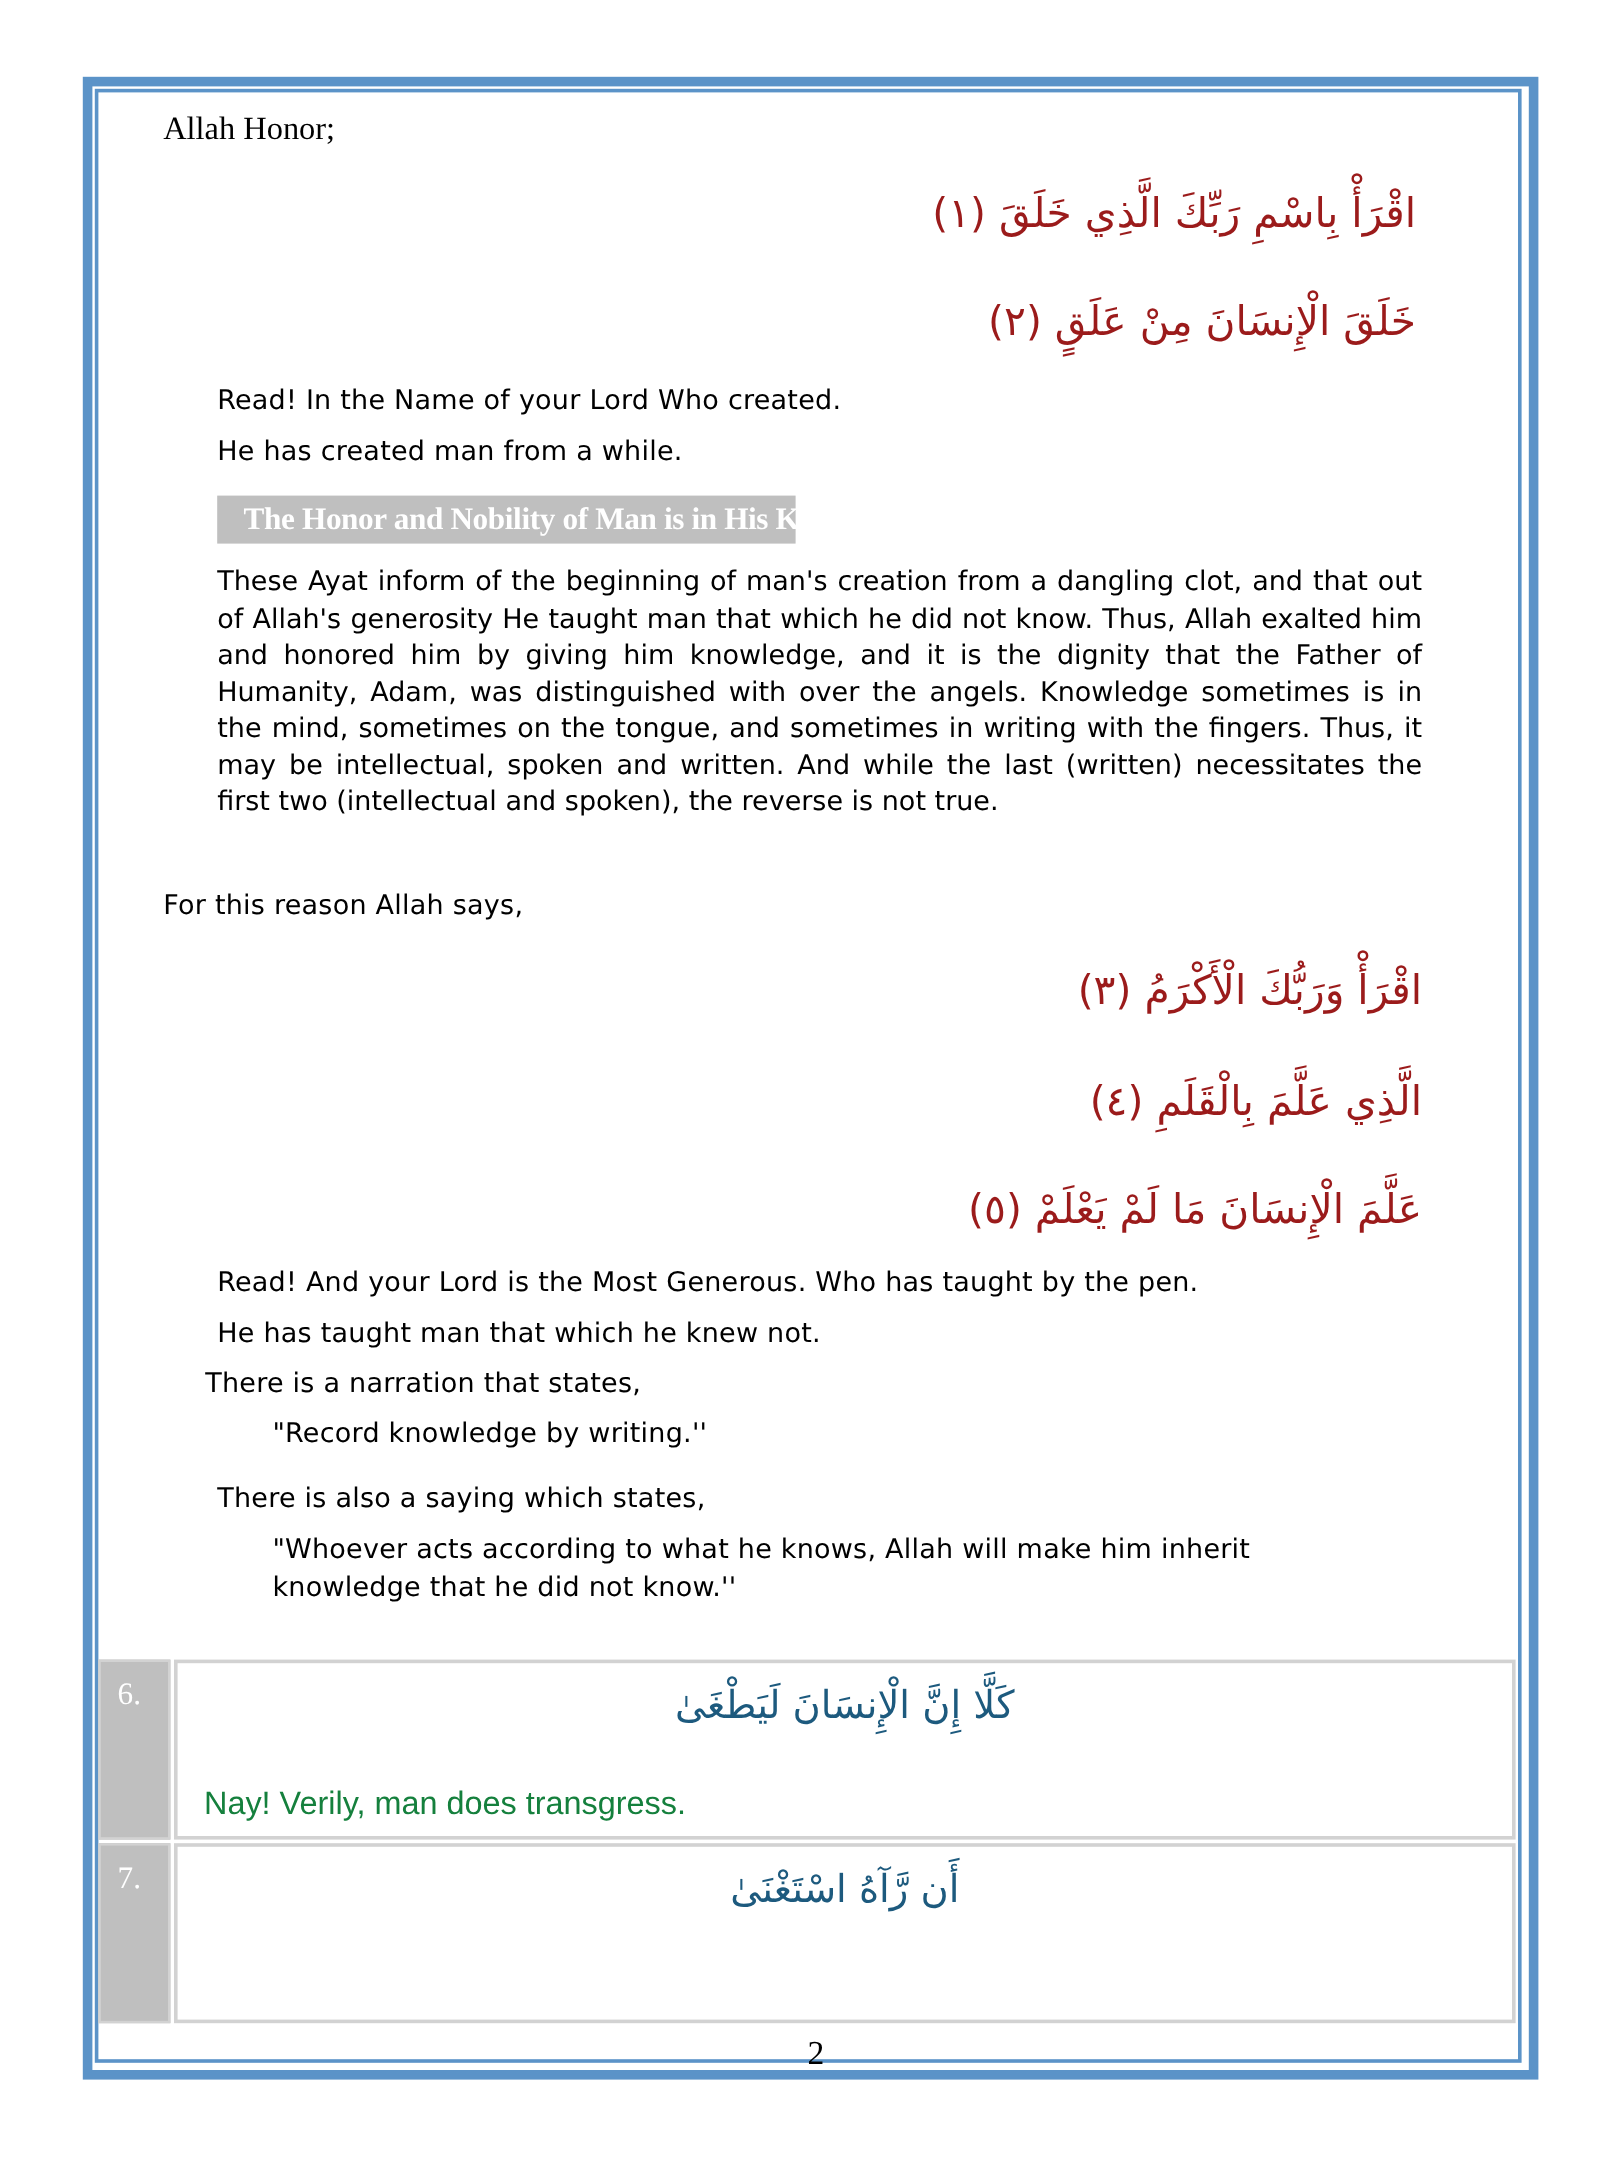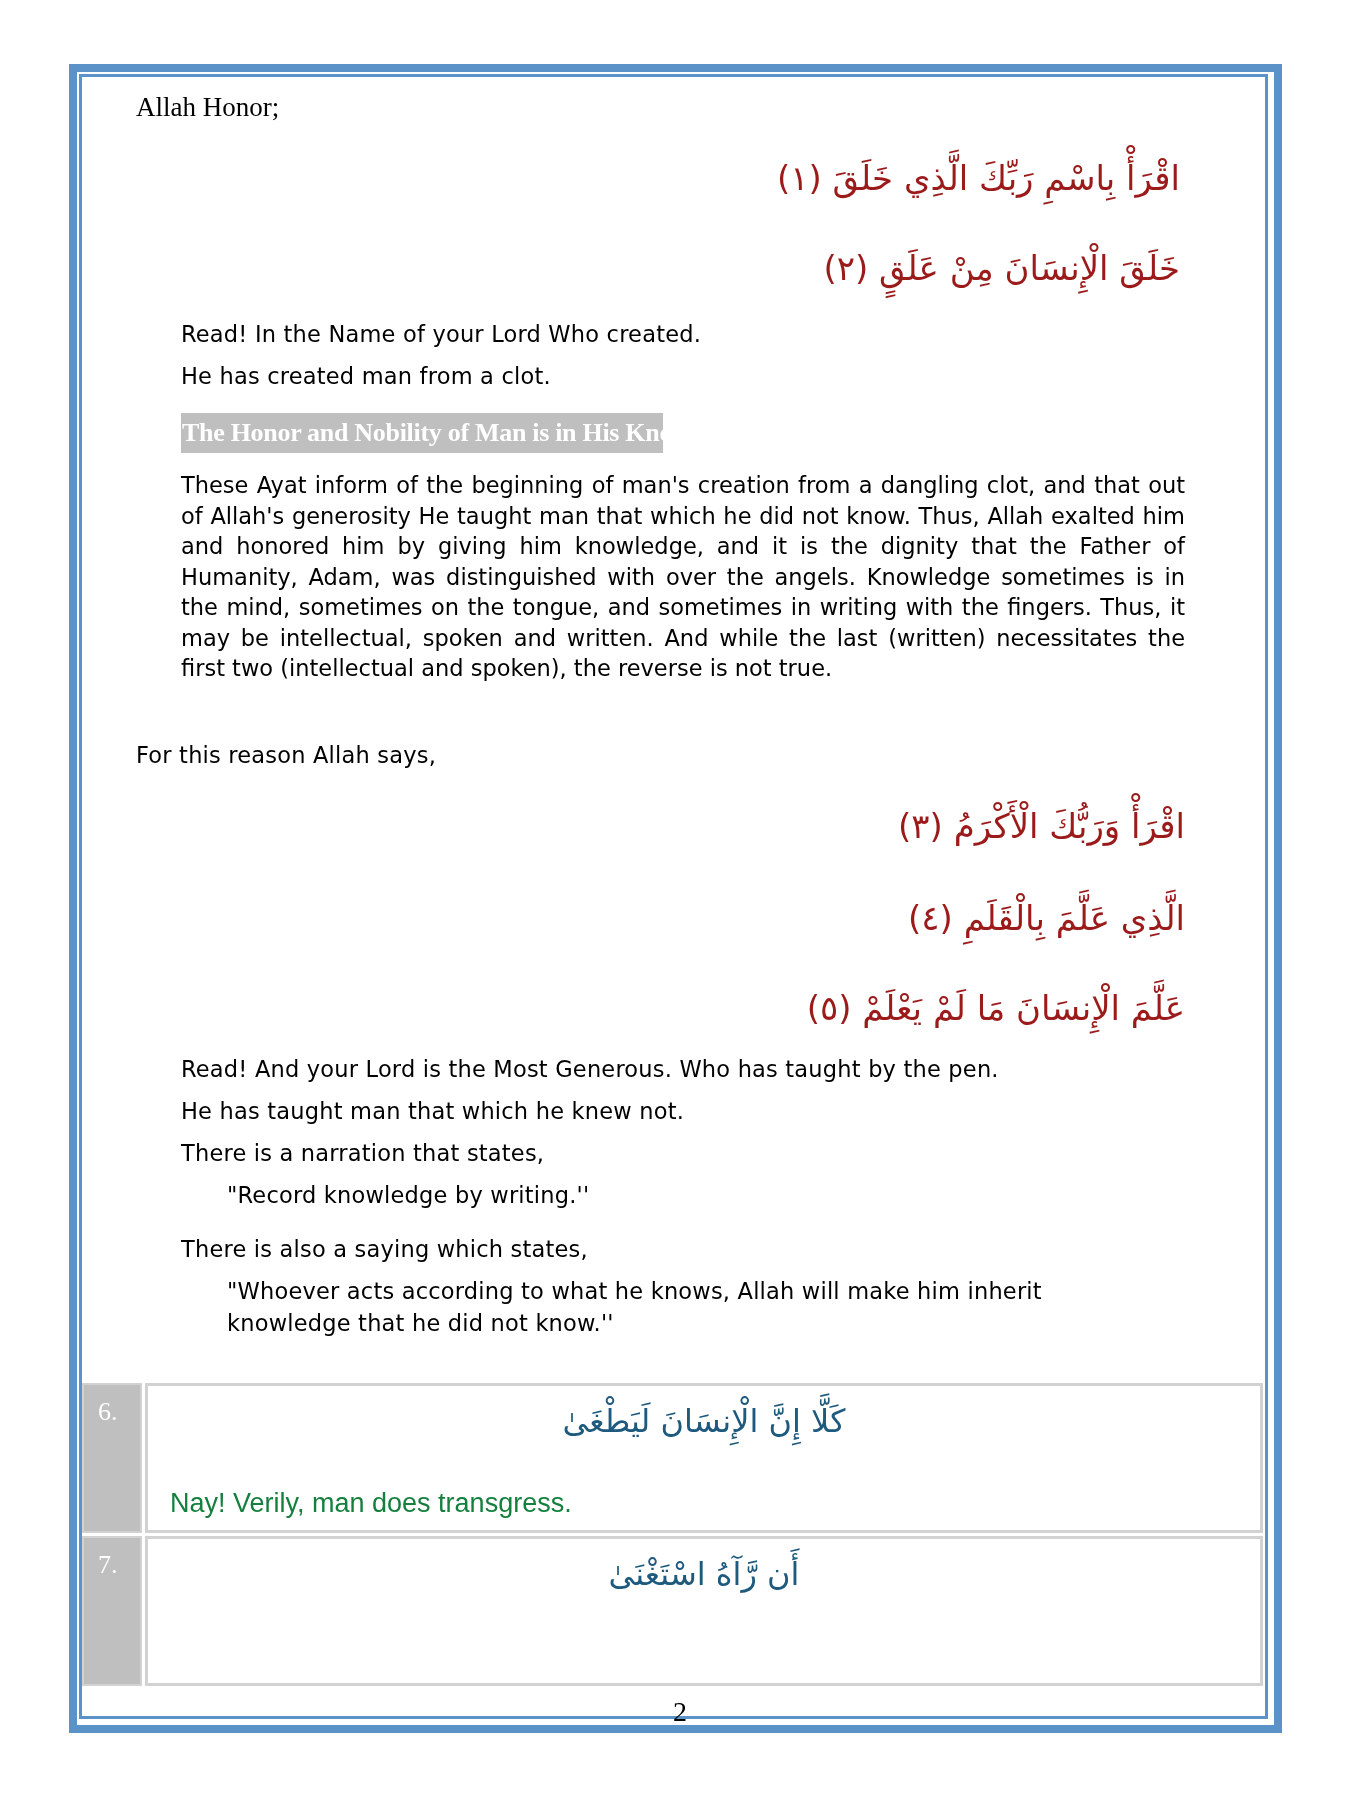--- a/index.html
+++ b/index.html
@@ -20,21 +20,21 @@
   .serif { font-family: "Liberation Serif", "DejaVu Serif", serif; }
   .intro { left: 136px; top: 92px; font-size: 27px; }
   .arabic {
     direction: rtl; font-family: "DejaVu Sans", sans-serif; color: #9b1b1b;
     font-size: 34px; text-align: right;
   }
   .en { font-size: 22.5px; letter-spacing: 0.2px; }
   .heading {
     left: 181px; top: 413px; height: 40px; width: 482px;
     background: #bfbfbf; color: #ffffff; font-weight: bold; font-size: 26px;
-    line-height: 40px; padding-left: 1px; box-sizing: border-box;
+    line-height: 40px; padding-left: 22px; box-sizing: border-box;
     font-family: "Liberation Serif", serif; letter-spacing: -0.3px;
   }
   .para {
     position: absolute; left: 181px; top: 470px; width: 1004px;
     font-size: 22.5px; line-height: 30.5px; text-align: justify; margin: 0;
   }
   .vtable { position: absolute; left: 82px; width: 1183px; }
   .vrow { position: absolute; left: 0; width: 1183px; height: 150px; }
   .vnum {
     position: absolute; left: 0; top: 0; width: 60px; height: 150px;
@@ -61,35 +61,35 @@
 
 <div class="frame-outer"></div>
 <div class="frame-inner"></div>
 
 <p class="abs serif intro">Allah Honor;</p>
 
 <p class="abs arabic" style="right:170px; top:158px;">اقْرَأْ بِاسْمِ رَبِّكَ الَّذِي خَلَقَ (١)</p>
 <p class="abs arabic" style="right:170px; top:248px;">خَلَقَ الْإِنسَانَ مِنْ عَلَقٍ (٢)</p>
 
 <p class="abs en" style="left:181px; top:321px;">Read! In the Name of your Lord Who created.</p>
-<p class="abs en" style="left:181px; top:363px;">He has created man from a clot.</p>
+<p class="abs en" style="left:181px; top:363px;">He has created man from a while.</p>
 
 <div class="abs heading">The Honor and Nobility of Man is in His Knowledge</div>
 
 <p class="para">These Ayat inform of the beginning of man's creation from a dangling clot, and that out of Allah's generosity He taught man that which he did not know. Thus, Allah exalted him and honored him by giving him knowledge, and it is the dignity that the Father of Humanity, Adam, was distinguished with over the angels. Knowledge sometimes is in the mind, sometimes on the tongue, and sometimes in writing with the fingers. Thus, it may be intellectual, spoken and written. And while the last (written) necessitates the first two (intellectual and spoken), the reverse is not true.</p>
 
 <p class="abs en" style="left:136px; top:742px;">For this reason Allah says,</p>
 
 <p class="abs arabic" style="right:165px; top:806px;">اقْرَأْ وَرَبُّكَ الْأَكْرَمُ (٣)</p>
 <p class="abs arabic" style="right:165px; top:898px;">الَّذِي عَلَّمَ بِالْقَلَمِ (٤)</p>
 <p class="abs arabic" style="right:165px; top:988px;">عَلَّمَ الْإِنسَانَ مَا لَمْ يَعْلَمْ (٥)</p>
 
 <p class="abs en" style="left:181px; top:1056px;">Read! And your Lord is the Most Generous. Who has taught by the pen.</p>
 <p class="abs en" style="left:181px; top:1098px;">He has taught man that which he knew not.</p>
-<p class="abs en" style="left:181px; top:1140px;">There is a narration that states,</p>
+<p class="abs en" style="left:171px; top:1140px;">There is a narration that states,</p>
 <p class="abs en" style="left:227px; top:1182px;">"Record knowledge by writing.''</p>
 <p class="abs en" style="left:181px; top:1236px;">There is also a saying which states,</p>
 <p class="abs en" style="left:227px; top:1278px;">"Whoever acts according to what he knows, Allah will make him inherit</p>
 <p class="abs en" style="left:227px; top:1310px;">knowledge that he did not know.''</p>
 
 <div class="vtable" style="top:1383px;">
   <div class="vrow" style="top:0;">
     <div class="vnum">6.</div>
     <div class="vcell">
       <div class="varabic">كَلَّا إِنَّ الْإِنسَانَ لَيَطْغَىٰ</div>

